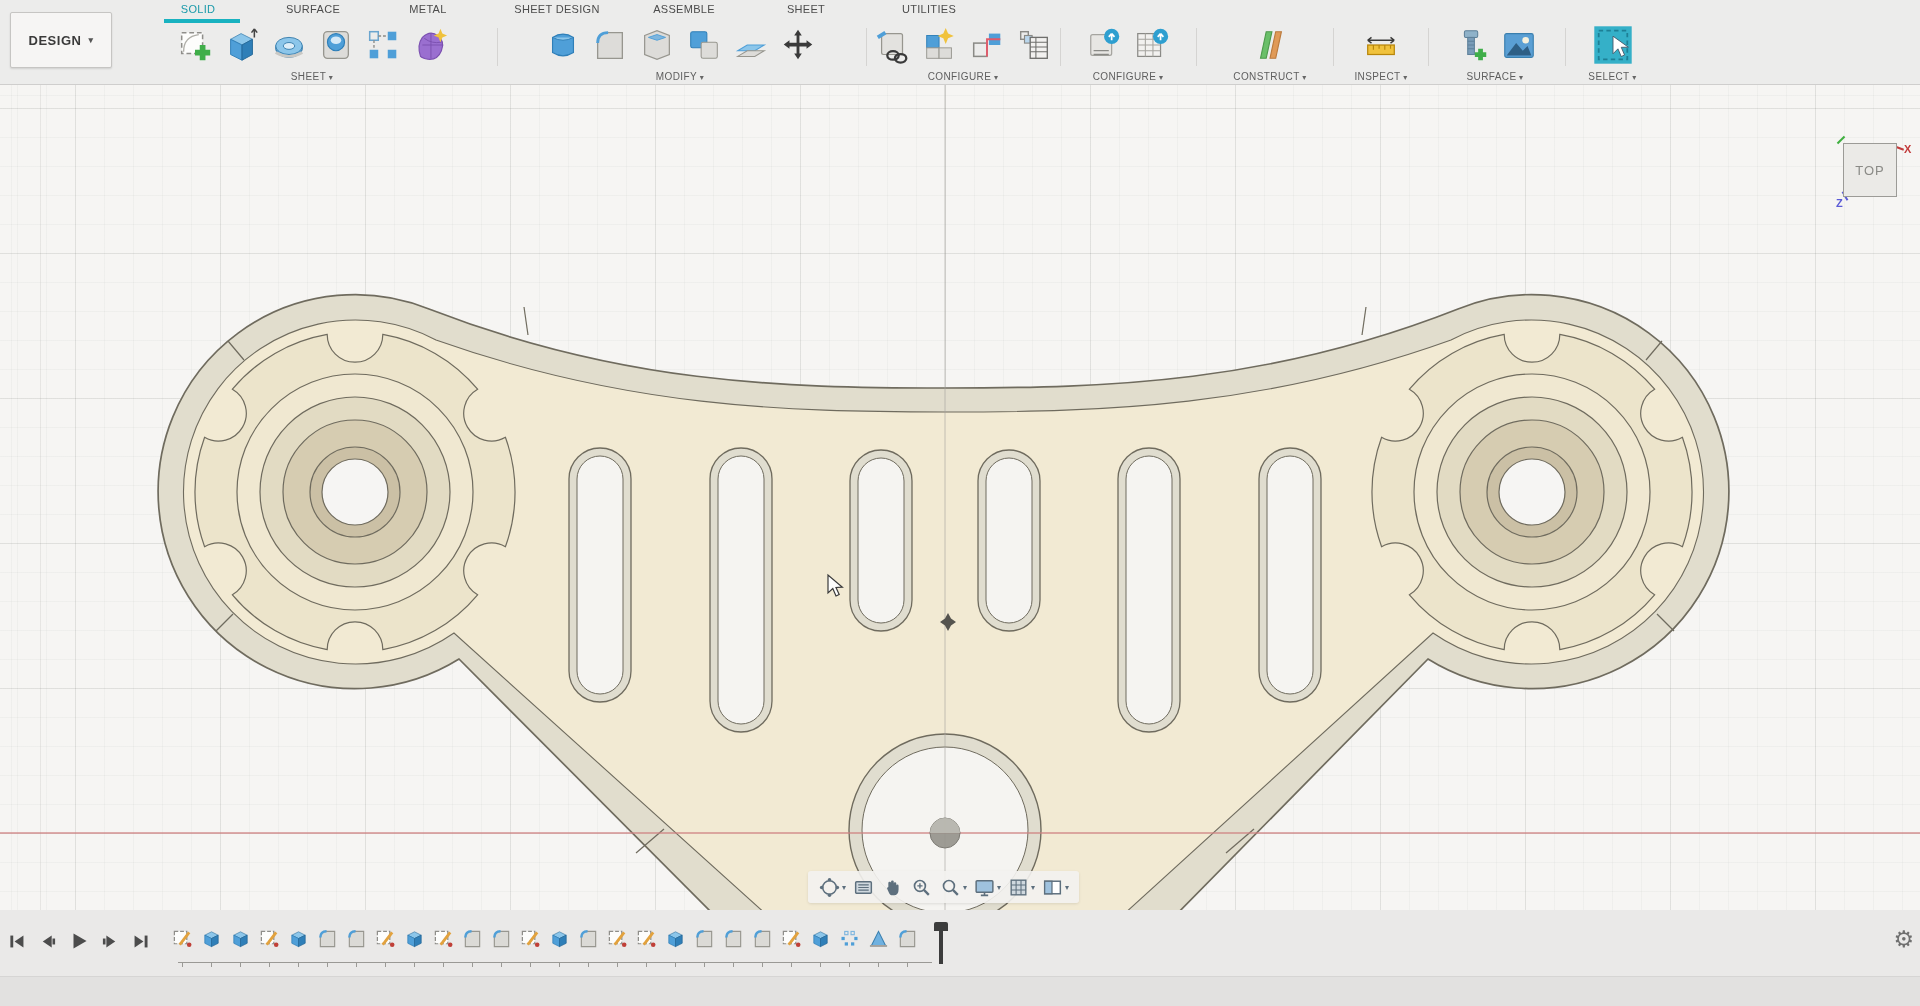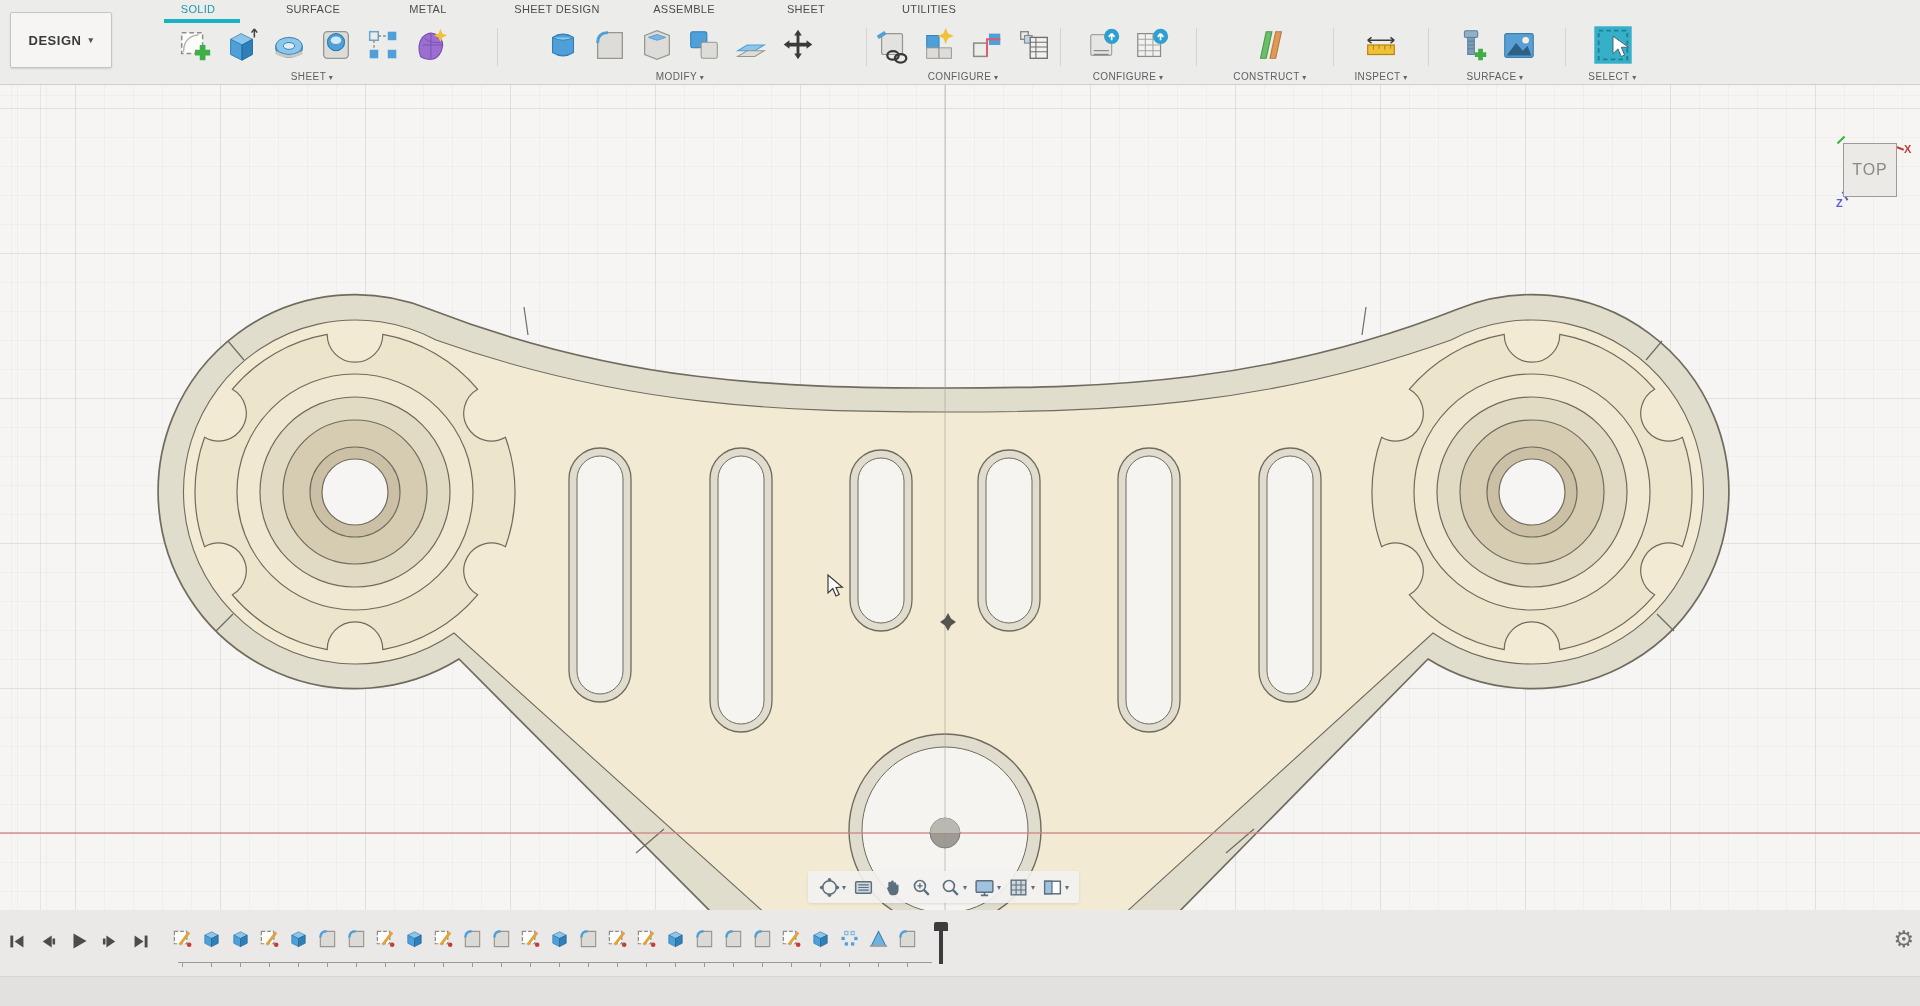--- a/index.html
+++ b/index.html
@@ -37,21 +37,21 @@
       repeating-linear-gradient(to bottom, rgba(90,90,85,0.10) 0 1px, transparent 1px 145px),
       repeating-linear-gradient(to right, rgba(120,120,115,0.055) 0 1px, transparent 1px 29px),
       repeating-linear-gradient(to bottom, rgba(120,120,115,0.055) 0 1px, transparent 1px 29px);
     background-position:75px 23px, 75px 23px, 17px 23px, 17px 23px; }
   #part-svg { position:absolute; left:0; top:0; }
 
   
   #viewcube { position:absolute; left:1828px; top:40px; width:90px; height:100px; }
   #viewcube .cube { position:absolute; left:15px; top:18px; width:54px; height:54px;
     background:#ebeae7; border:1.5px solid #9c9b97; display:flex; align-items:center;
-    justify-content:center; font-size:16px; color:#8a8a86; letter-spacing:1px;
+    justify-content:center; font-size:13px; color:#8a8a86; letter-spacing:1px;
     cursor:pointer; }
   .vc-axis { position:absolute; font-size:11px; font-weight:bold; }
   #vc-x { left:76px; top:18px; color:#c23b3b; }
   #vc-z { left:8px; top:72px; color:#5b5bd6; }
   .vc-tick { position:absolute; width:10px; height:2px; }
   #vc-ty { left:8px; top:14px; background:#3faf3f; transform:rotate(-45deg); }
   #vc-tx { left:66px; top:22px; background:#c23b3b; transform:rotate(20deg); }
   #vc-tz { left:12px; top:70px; background:#5b5bd6; transform:rotate(60deg); }
 
   

